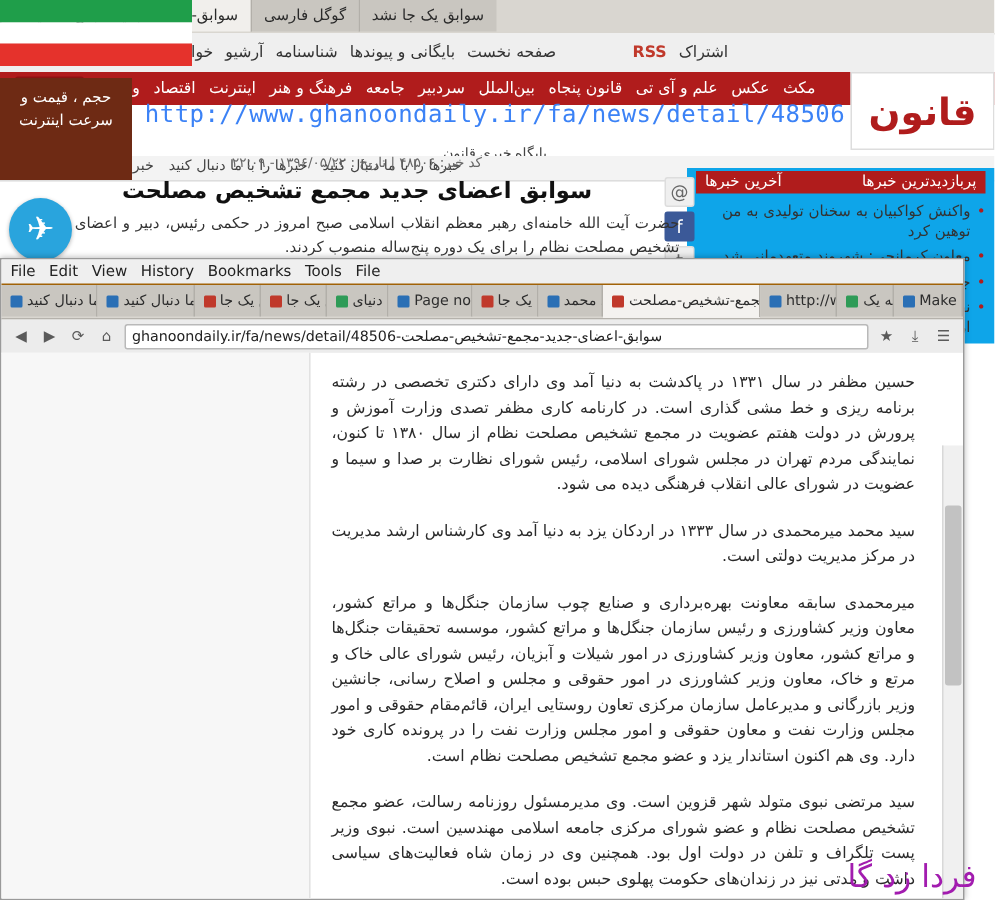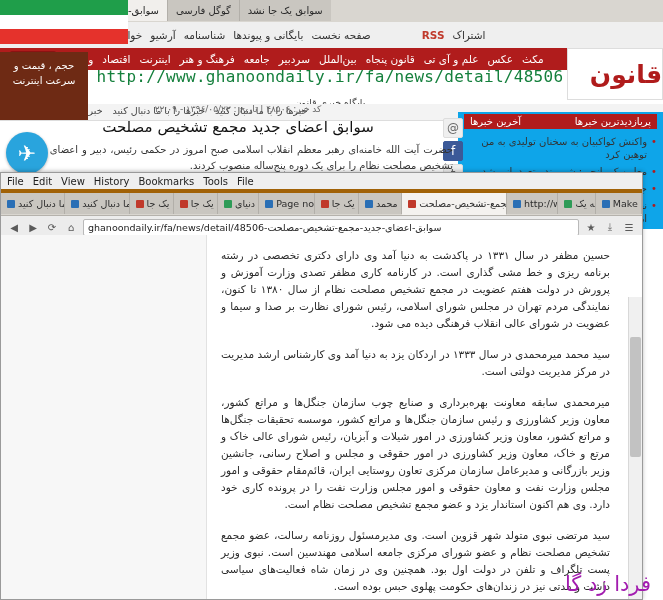--- a/index.html
+++ b/index.html
@@ -45,33 +45,33 @@
     background:#b01c1c;color:#fff;
     display:flex;flex-direction:row-reverse;align-items:center;
     gap:9px;padding:0 10px;box-sizing:border-box;font-size:10.5px;
   }
   .site-nav .cur{background:#8d1212;padding:2px 6px;border-radius:2px;}
 
   
   .site-logo{
     position:absolute;right:0;top:48px;width:96px;height:52px;
     background:#ffffff;border:1px solid #ddd;box-sizing:border-box;
-    display:flex;align-items:center;justify-content:flex-start;
+    display:flex;align-items:center;justify-content:center;
   }
   .logo-word{
     font-size:25px;color:#b01c1c;font-weight:bold;font-family:"DejaVu Sans",sans-serif;
   }
 
   
   .url-band{
     position:absolute;left:95px;top:70px;width:470px;height:34px;
     display:flex;flex-direction:column;align-items:center;justify-content:center;
   }
-  .url-text{color:#15803d;font-size:16px;letter-spacing:.3px;font-family:"DejaVu Sans Mono",monospace;}
-  .url-sub{color:#444;font-size:9.5px;margin-top:11px;}
+  .url-text{color:#3b82f6;font-size:16px;letter-spacing:.3px;font-family:"DejaVu Sans Mono",monospace;}
+  .url-sub{color:#444;font-size:9.5px;margin-top:11px;font-family:Liberation Serif, serif;}
 
   
   .strip{
     position:absolute;left:0;top:104px;width:663px;height:16px;background:#f3f3f3;
     border-bottom:1px solid #ddd;
   }
   .strip-inner{display:flex;flex-direction:row-reverse;gap:10px;padding:1px 10px;font-size:9.5px;color:#444;}
 
   
   .side-list{
@@ -84,21 +84,21 @@
   }
   .side-list ul{list-style:none;margin:4px 0 0;padding:0;}
   .side-list li{padding:2px 10px 2px 2px;line-height:13px;position:relative;}
   .side-list li:before{content:"•";color:#b01c1c;position:absolute;right:0;}
 
   
   .article{
     position:absolute;right:210px;top:104px;width:430px;text-align:right;
   }
   .art-meta{font-size:9px;color:#666;text-align:center;margin-bottom:4px;}
-  .art-title{font-size:15px;color:#111;font-weight:normal;text-align:center;margin:2px 0 6px;}
+  .art-title{font-size:15px;color:#111;font-weight:bold;text-align:center;margin:2px 0 6px;}
   .art-lead{font-size:10px;color:#333;line-height:16px;text-align:justify;direction:rtl;}
 
   
   .social-col{position:absolute;right:200px;top:118px;width:22px;}
   .soc{width:18px;height:18px;margin-bottom:3px;display:flex;align-items:center;justify-content:center;
        font-size:12px;color:#666;background:#efefef;border:1px solid #ddd;border-radius:2px;}
   .soc.fb{background:#3b5998;color:#fff;border-color:#3b5998;}
 
   
   .tg-round{
@@ -124,21 +124,21 @@
   .flag .w{background:#ffffff;}
   .flag .r{background:#e5322c;}
 
   
   .front{
     position:absolute;left:0;top:172px;width:643px;height:428px;
     background:#ffffff;border:1px solid #9a9a9a;box-sizing:border-box;
     box-shadow:0 -1px 4px rgba(0,0,0,.25);
   }
   .menubar{
-    height:16px;background:#efefef;border-bottom:4px solid #a16207;
+    height:16px;background:#efefef;border-bottom:1px solid #a16207;
     display:flex;align-items:center;gap:9px;padding:0 6px;font-size:10px;color:#222;
     direction:ltr;
   }
   .tabstrip{
     height:22px;background:#d9d6d0;border-bottom:1px solid #b5b2ac;
     display:flex;align-items:stretch;direction:ltr;
   }
   .tab{
     height:21px;line-height:21px;font-size:9.5px;color:#2d2d2d;padding:0 6px;
     background:#c9c6c0;border-right:1px solid #b2afa9;white-space:nowrap;

